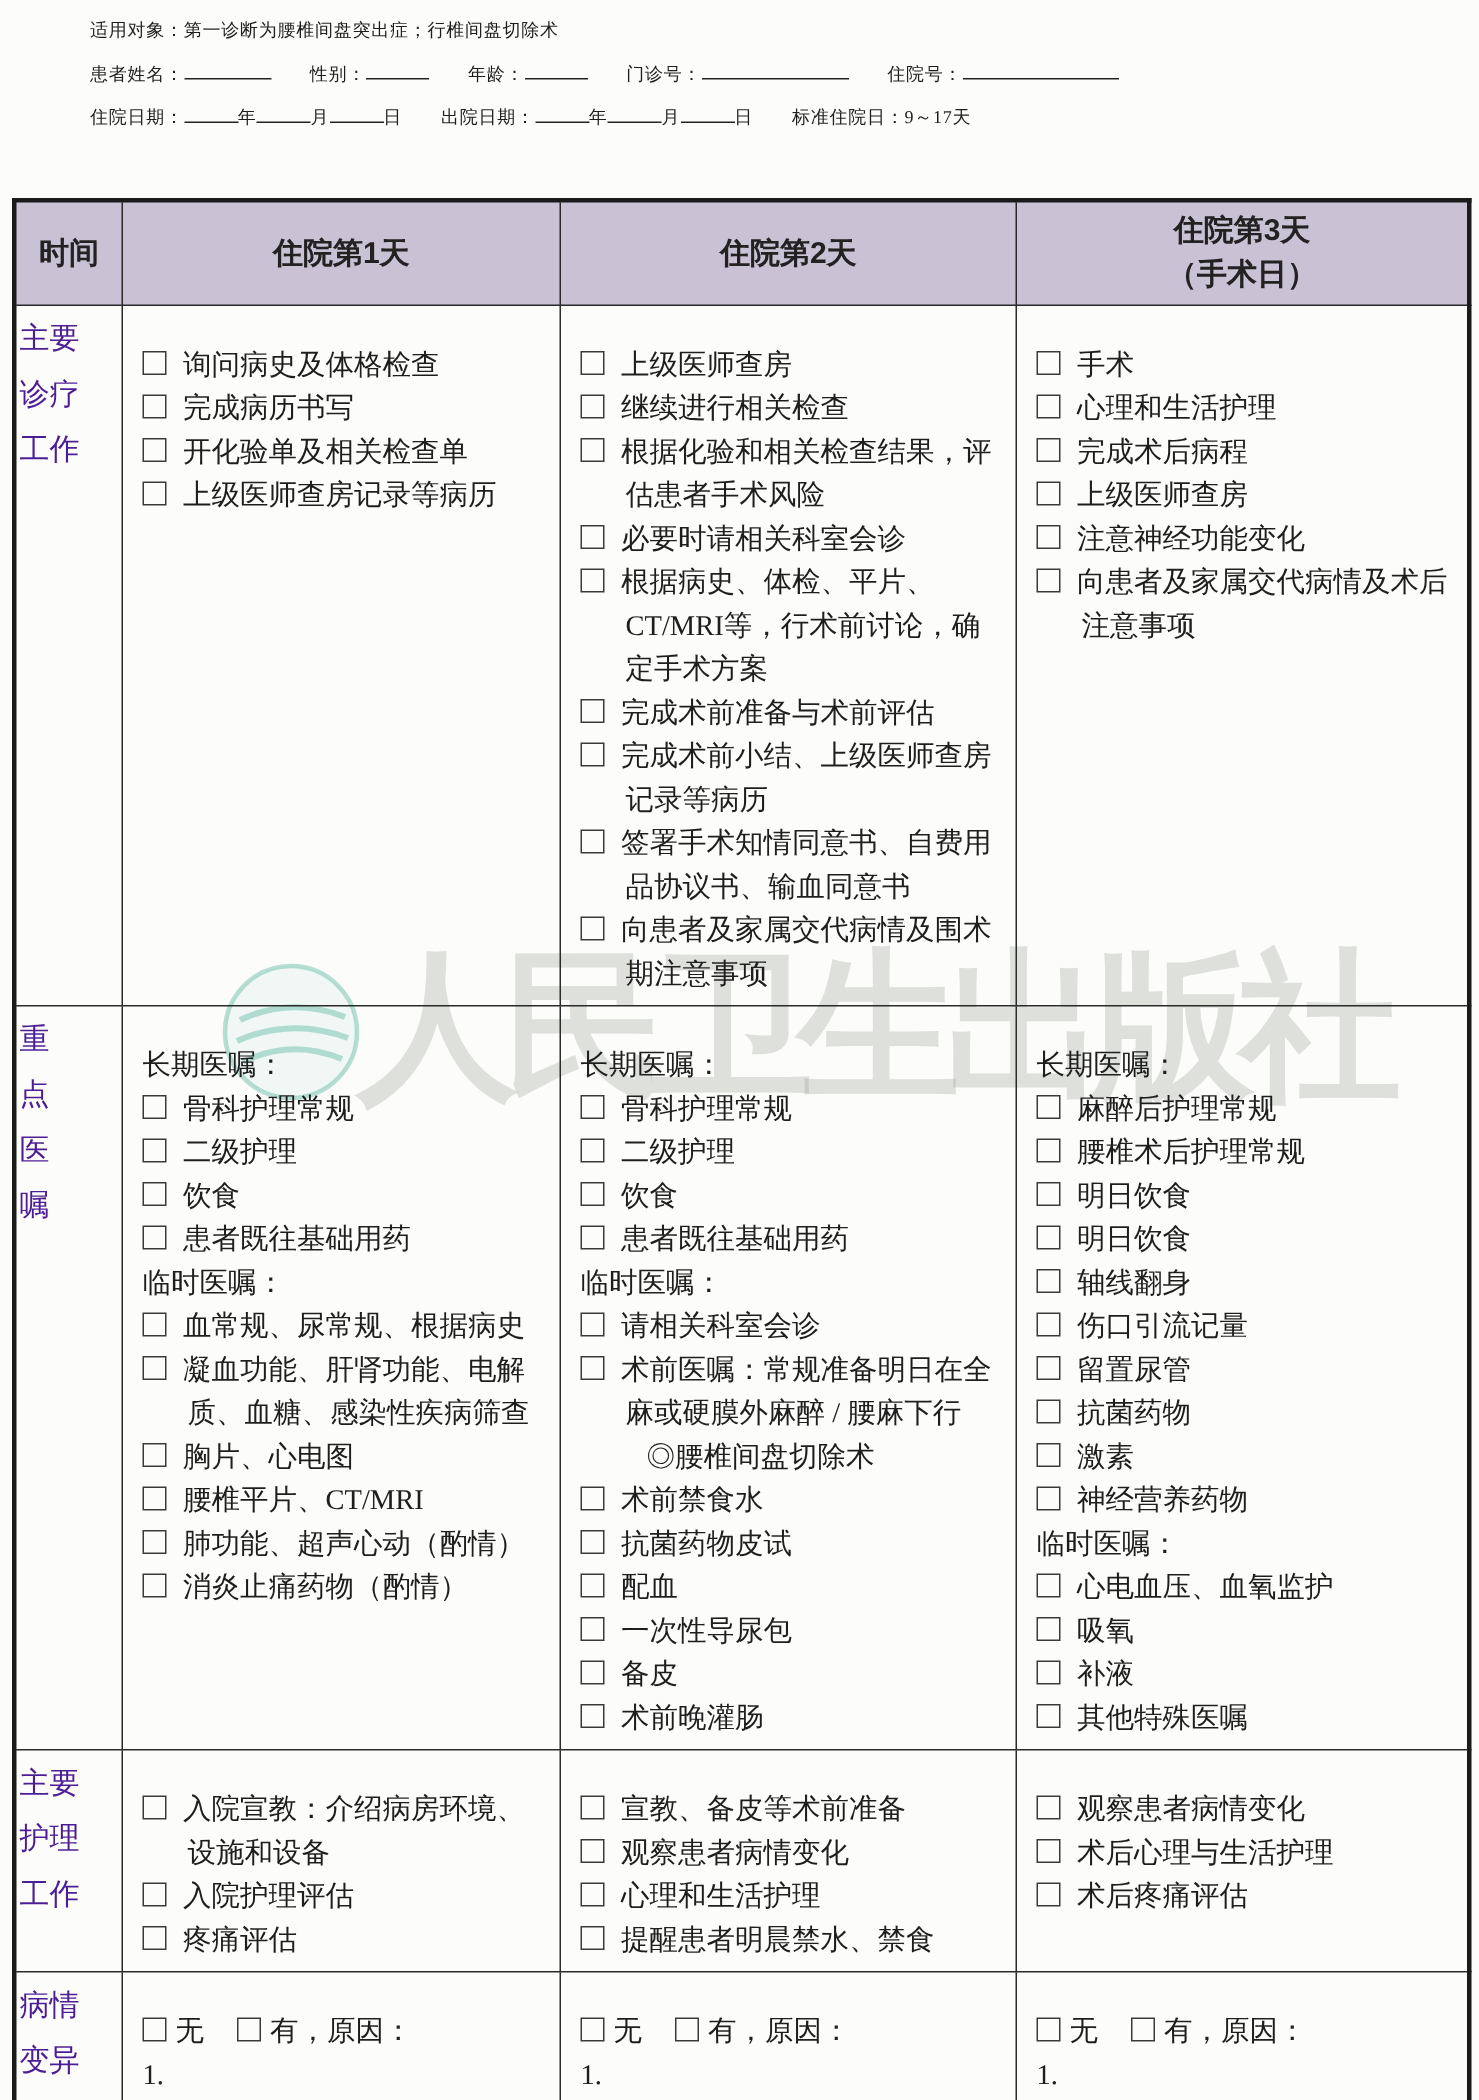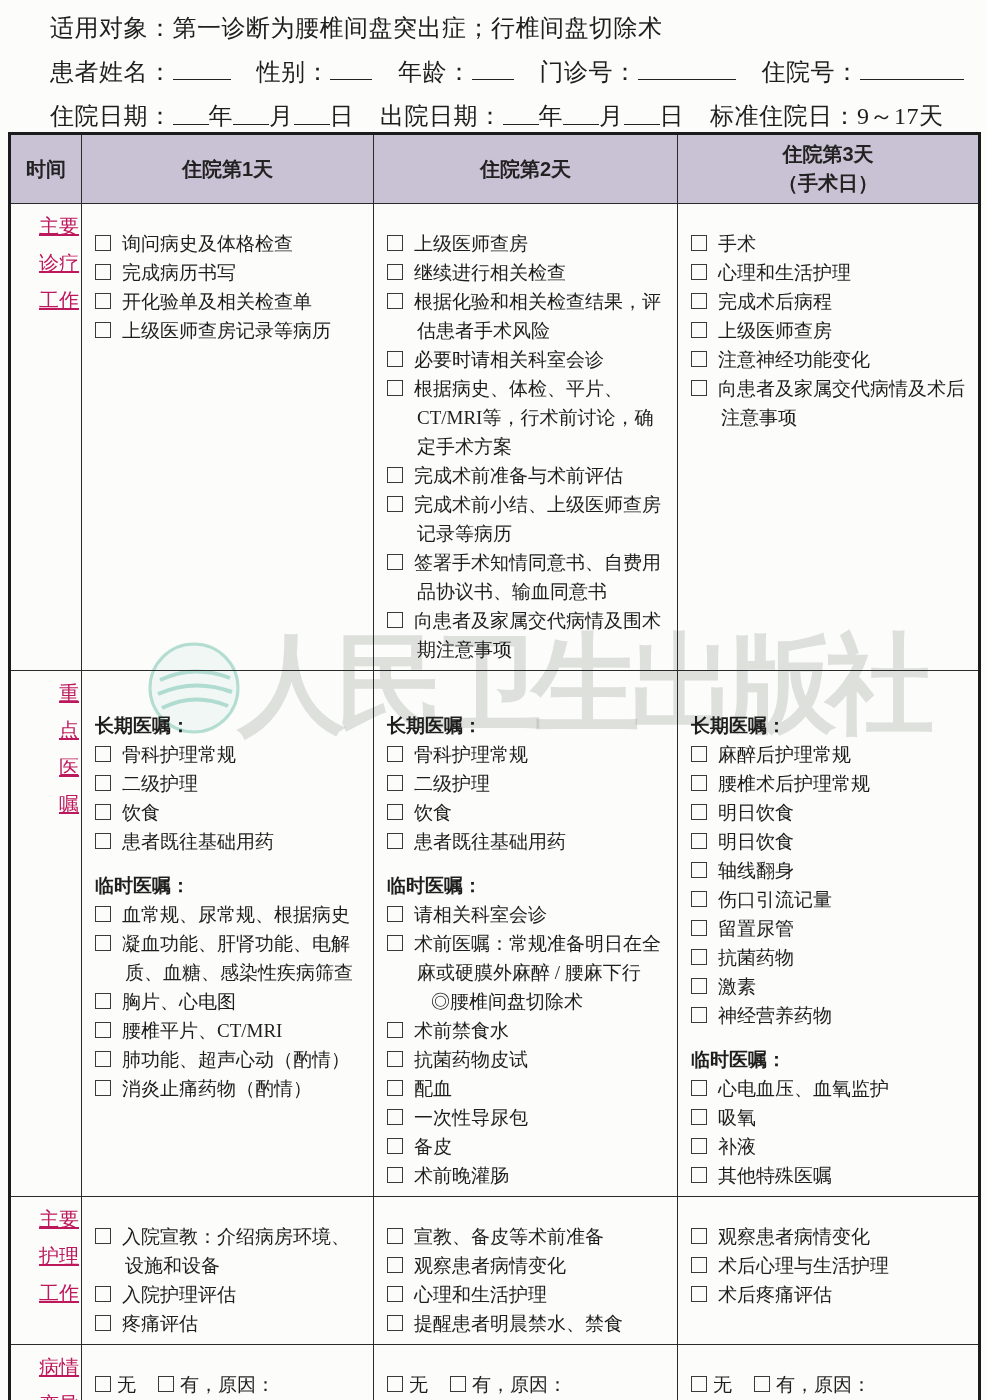--- a/index.html
+++ b/index.html
@@ -1,21 +1,21 @@
 <!DOCTYPE html>
 <html><head>
 <meta charset="utf-8">
 <style>
   html,body{margin:0;padding:0;}
   body{
     width:986px;height:1400px;position:relative;background:#fcfcfa;
     color:#1e1e1e;font-family:"Liberation Serif",serif;overflow:hidden;
   }
   
-  .doc-head{position:absolute;left:50px;top:12px;width:900px;font-size:24px;z-index:2;}
+  .doc-head{position:absolute;left:60px;top:12px;width:900px;font-size:12px;z-index:2;}
   .doc-head .hline{margin-bottom:11px;white-space:nowrap;letter-spacing:0.5px;}
   .blank{display:inline-block;border-bottom:1.6px solid #222;height:1.02em;vertical-align:baseline;}
   .gap{display:inline-block;height:1px;}
   
   .wm{position:absolute;z-index:0;pointer-events:none;}
   .wm-text{
     left:238px;top:612px;font-size:108px;font-weight:bold;
     letter-spacing:-10px;color:rgba(148,158,150,0.30);
     font-family:Liberation Mono, monospace;white-space:nowrap;text-align:center;
   }
@@ -27,30 +27,30 @@
     border:3px solid #1b1b1b;
   }
   .cp td,.cp th{border:1.5px solid #2a2a2a;vertical-align:top;background:transparent;}
   .cp col.c0{width:72px;} .cp col.c1{width:292px;} .cp col.c2{width:304px;} .cp col.c3{width:302px;}
   .cp thead th{
     background:#c9c1d4;height:66px;text-align:center;vertical-align:middle;
     font-family:"Liberation Sans",sans-serif;font-weight:600;font-size:20px;
     white-space:pre-line;line-height:1.45;color:#222;
   }
   .rowlabel{
-    text-align:right;vertical-align:middle;font-size:20px;
-    white-space:pre-line;line-height:1.85;padding:4px 2px;color:#be185d;text-decoration:underline;
+    text-align:left;vertical-align:middle;font-size:20px;
+    white-space:pre-line;line-height:1.85;padding:4px 2px;color:#4c1d95;
   }
   .cell{padding:25px 8px 6px 13px;font-size:19px;line-height:29px;}
   tr.r1 .cell,tr.r1 .rowlabel{height:386px;}
   tr.r2 .cell,tr.r2 .rowlabel{height:450px;}
   tr.r3 .cell,tr.r3 .rowlabel{height:112px;}
   tr.r4 .cell,tr.r4 .rowlabel{height:96px;}
   tr.r5 .cell,tr.r5 .rowlabel{height:58px;}
-  .heading{font-family:"Liberation Sans",sans-serif;font-weight:bold;margin-top:15px;}
+  .heading{font-family:"Liberation Sans",sans-serif;font-weight:normal;}
   .item{padding-left:30px;text-indent:-30px;}
   .cb{
     display:inline-block;width:14px;height:14px;border:1.5px solid #3a3a3a;
     margin-right:11px;vertical-align:-1px;background:transparent;text-indent:0;
   }
   .cb.tight{margin-right:6px;}
   .pair .cb + .txt{margin-right:22px;}
   .plain{padding-left:0;}
   .ind1{padding-left:44px;}
 </style>

